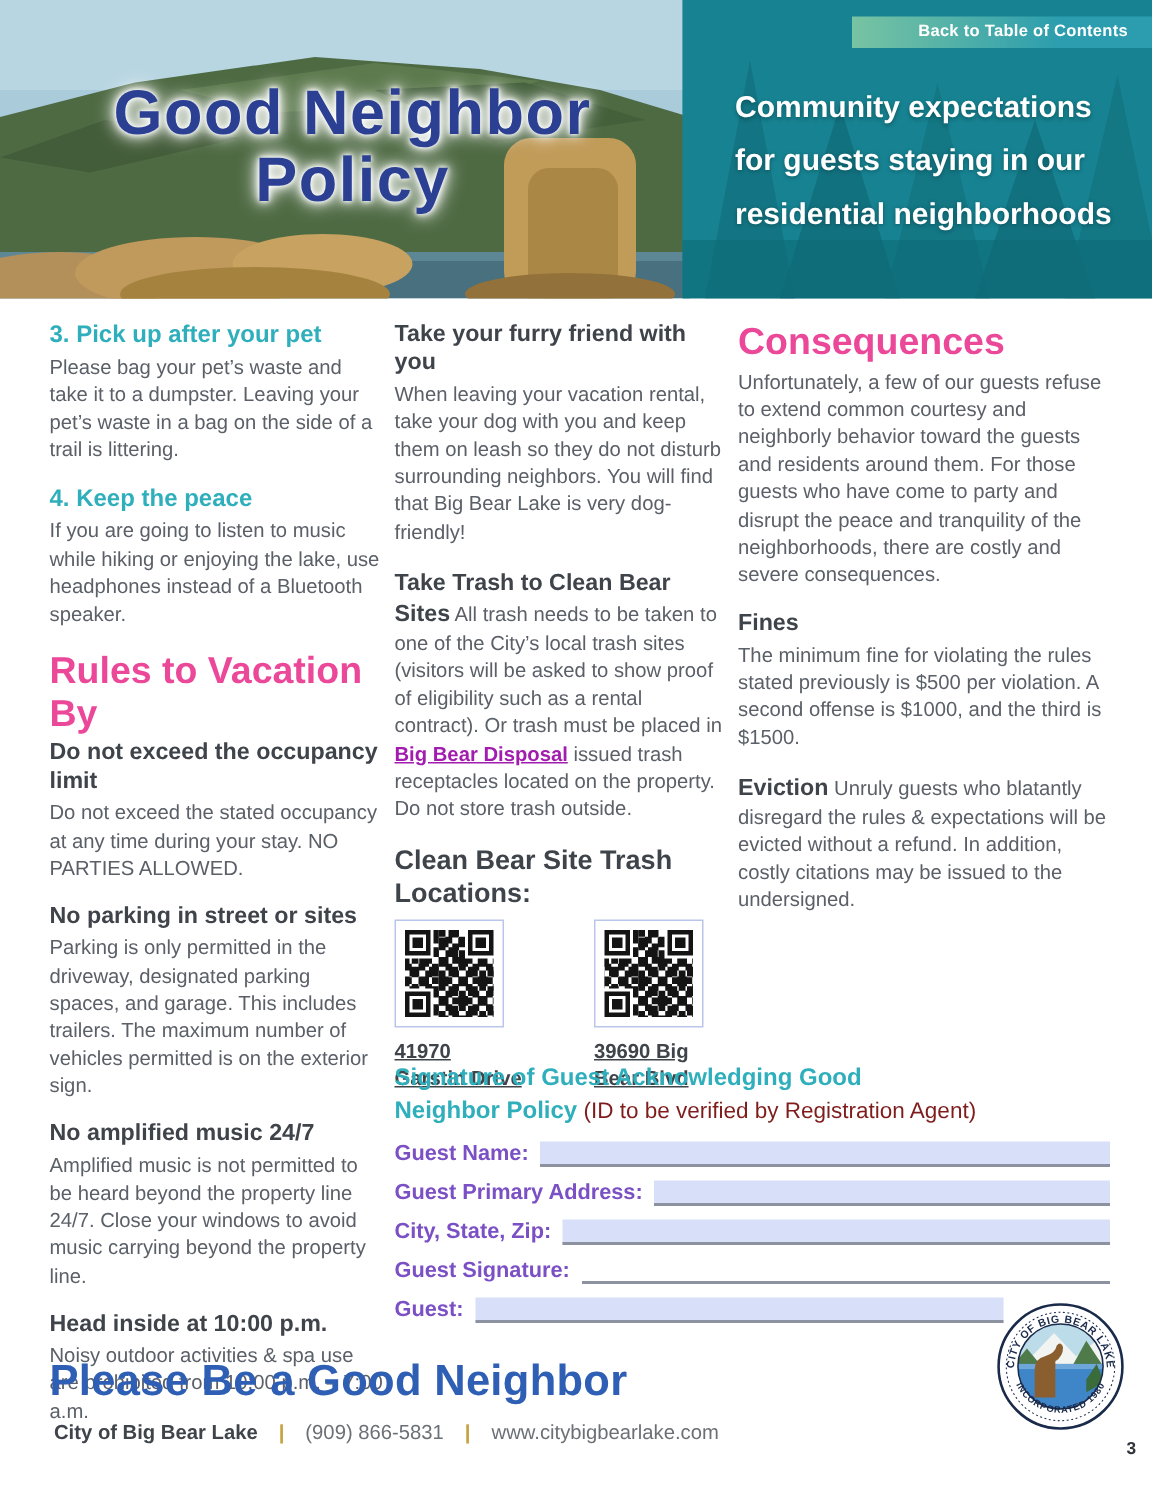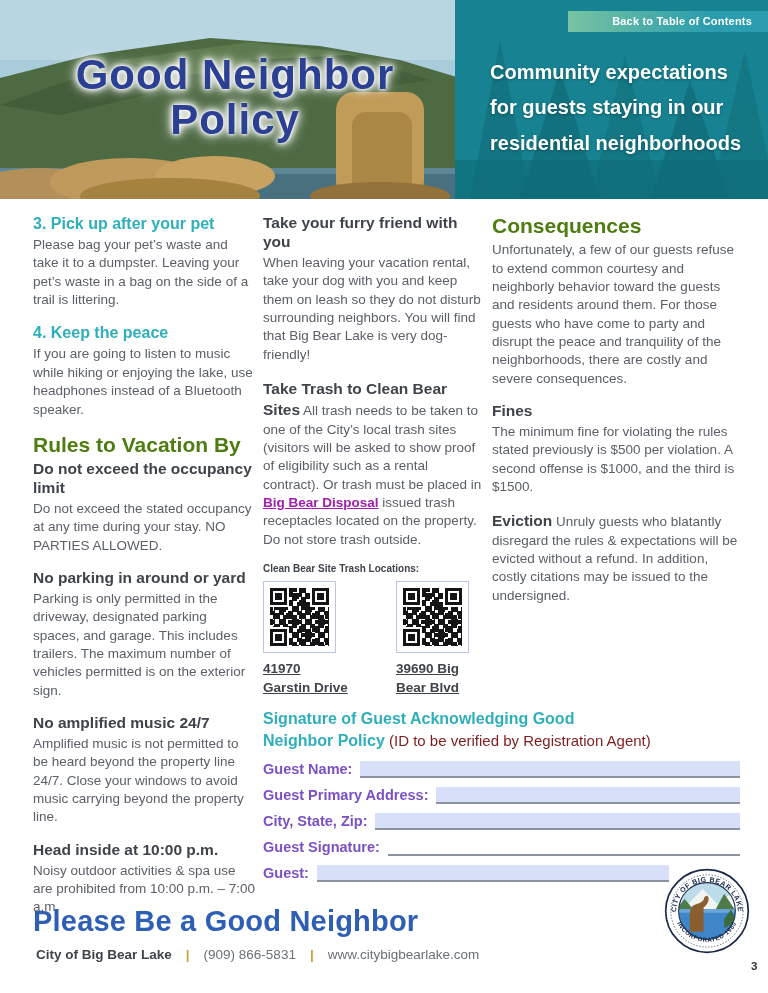--- a/index.html
+++ b/index.html
@@ -26,21 +26,21 @@
     line-height:21px; padding-right:16px; cursor:pointer; letter-spacing:.2px;
   }
 
   
   .col { position:absolute; color:#5b6068; font-size:13.5px; line-height:1.36; }
   .col1 { left:33px;  top:214px; width:224px; }
   .col2 { left:263px; top:214px; width:224px; }
   .col3 { left:492px; top:214px; width:250px; }
   .col p { margin-bottom:14px; }
   .h-teal { color:#2fafbc; font-size:16px; font-weight:bold; line-height:1.25; margin-bottom:2px; }
-  .h-blue { color:#4d7c0f; font-size:21px; font-weight:bold; line-height:1.15; margin-bottom:3px; }
+  .h-blue { color:#ec4899; font-size:25px; font-weight:bold; line-height:1.15; margin-bottom:3px; }
   .h-sub  { color:#3f444b; font-size:15.5px; font-weight:bold; line-height:1.22; margin-bottom:2px; }
   .lead-b { color:#3f444b; font-size:15.5px; font-weight:bold; }
   .link-u { color:#a21caf; font-weight:bold; text-decoration:underline; cursor:pointer; }
 
   
   .qr-row { display:flex; gap:47px; margin-top:6px; }
   .qr-cell { width:86px; }
   .qr-box { width:73px; height:72px; background:#fff; border:1px solid #b9c6ea; padding:6px; position:relative; }
   .qr-inner {
     position:relative; width:100%; height:100%; background-color:#fff;
@@ -126,33 +126,33 @@
   </div>
 
   <section class="col col1">
     <h3 class="h-teal">3. Pick up after your pet</h3>
     <p>Please bag your pet’s waste and take it to a dumpster. Leaving your pet’s waste in a bag on the side of a trail is littering.</p>
     <h3 class="h-teal">4. Keep the peace</h3>
     <p>If you are going to listen to music while hiking or enjoying the lake, use headphones instead of a Bluetooth speaker.</p>
     <h2 class="h-blue">Rules to Vacation By</h2>
     <h4 class="h-sub">Do not exceed the occupancy limit</h4>
     <p>Do not exceed the stated occupancy at any time during your stay. NO PARTIES ALLOWED.</p>
-    <h4 class="h-sub">No parking in around or yard</h4>
+    <h4 class="h-sub">No parking in street or sites</h4>
     <p>Parking is only permitted in the driveway, designated parking spaces, and garage. This includes trailers. The maximum number of vehicles permitted is on the exterior sign.</p>
     <h4 class="h-sub">No amplified music 24/7</h4>
     <p>Amplified music is not permitted to be heard beyond the property line 24/7. Close your windows to avoid music carrying beyond the property line.</p>
     <h4 class="h-sub">Head inside at 10:00 p.m.</h4>
     <p>Noisy outdoor activities &amp; spa use are prohibited from 10:00 p.m. – 7:00 a.m.</p>
   </section>
 
   <section class="col col2">
     <h4 class="h-sub">Take your furry friend with you</h4>
     <p>When leaving your vacation rental, take your dog with you and keep them on leash so they do not disturb surrounding neighbors. You will find that Big Bear Lake is very dog-friendly!</p>
     <p><span class="lead-b">Take Trash to Clean Bear Sites</span><span> All trash needs to be taken to one of the City’s local trash sites (visitors will be asked to show proof of eligibility such as a rental contract). Or trash must be placed in </span><span class="link-u">Big Bear Disposal</span><span> issued trash receptacles located on the property. Do not store trash outside.</span></p>
-    <h4 class="h-sub" style="font-size:10px;">Clean Bear Site Trash Locations:</h4>
+    <h4 class="h-sub" style="font-size:18px;">Clean Bear Site Trash Locations:</h4>
     <div class="qr-row">
       <div class="qr-cell">
         <div class="qr-box">
           <div class="qr-inner">
             <i class="fp fp-tl"></i>
             <i class="fp fp-tr"></i>
             <i class="fp fp-bl"></i>
           </div>
         </div>
         <span class="qr-label">41970 Garstin Drive</span>

